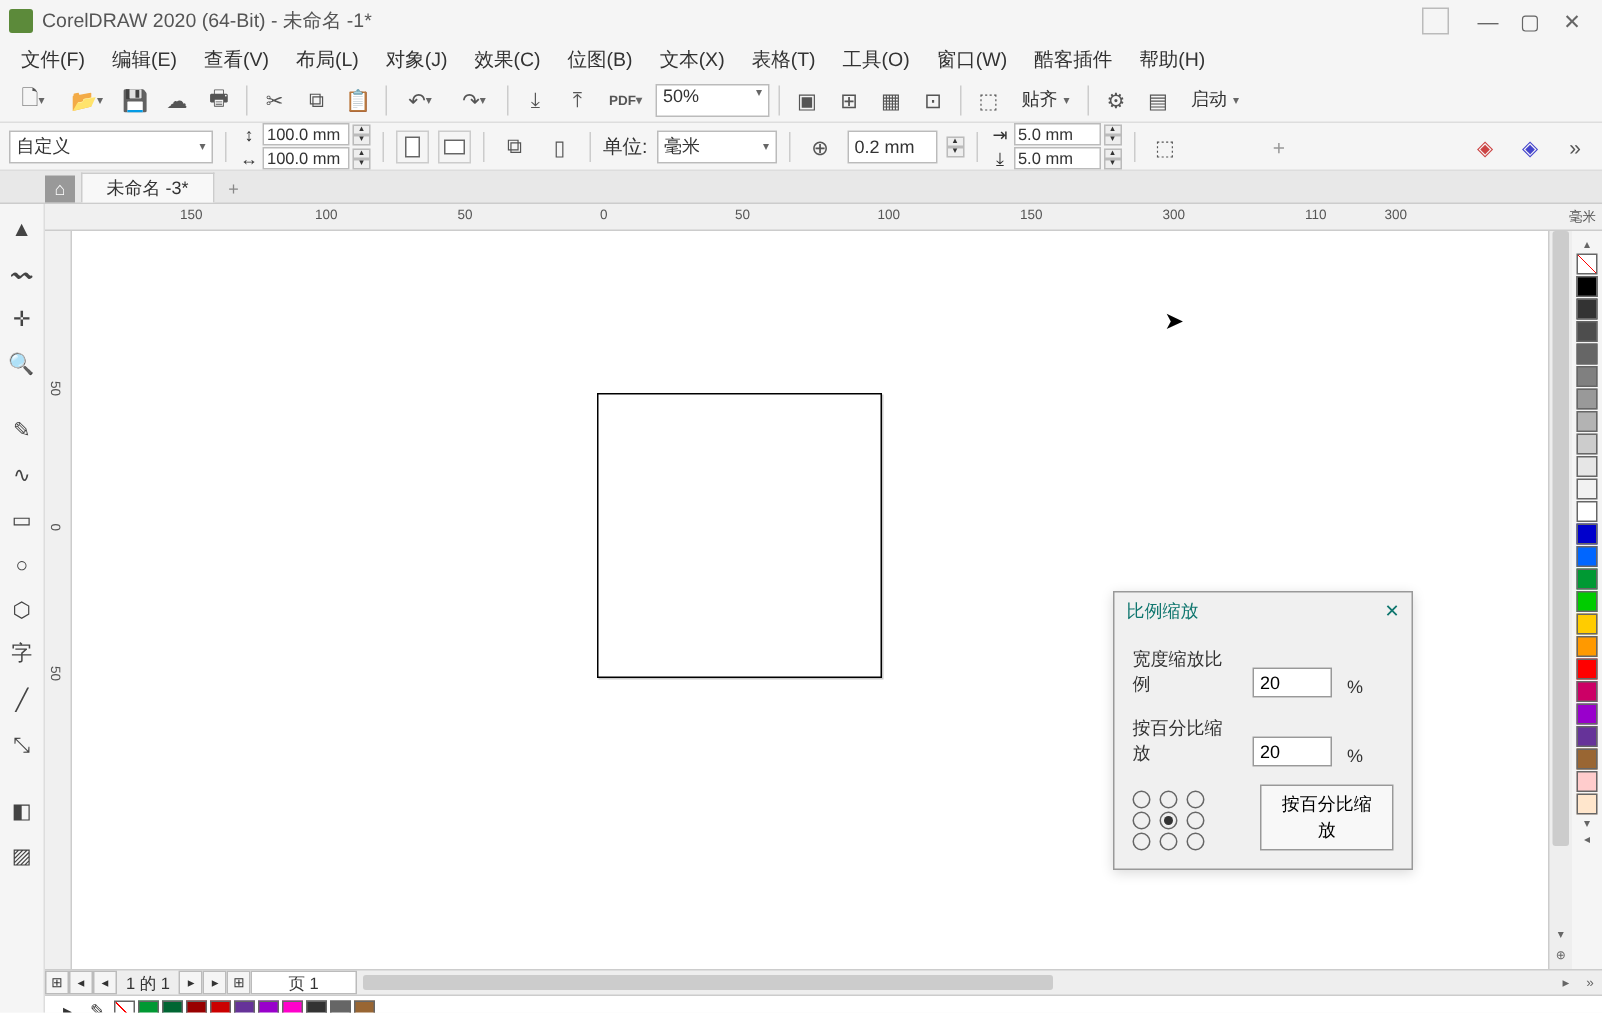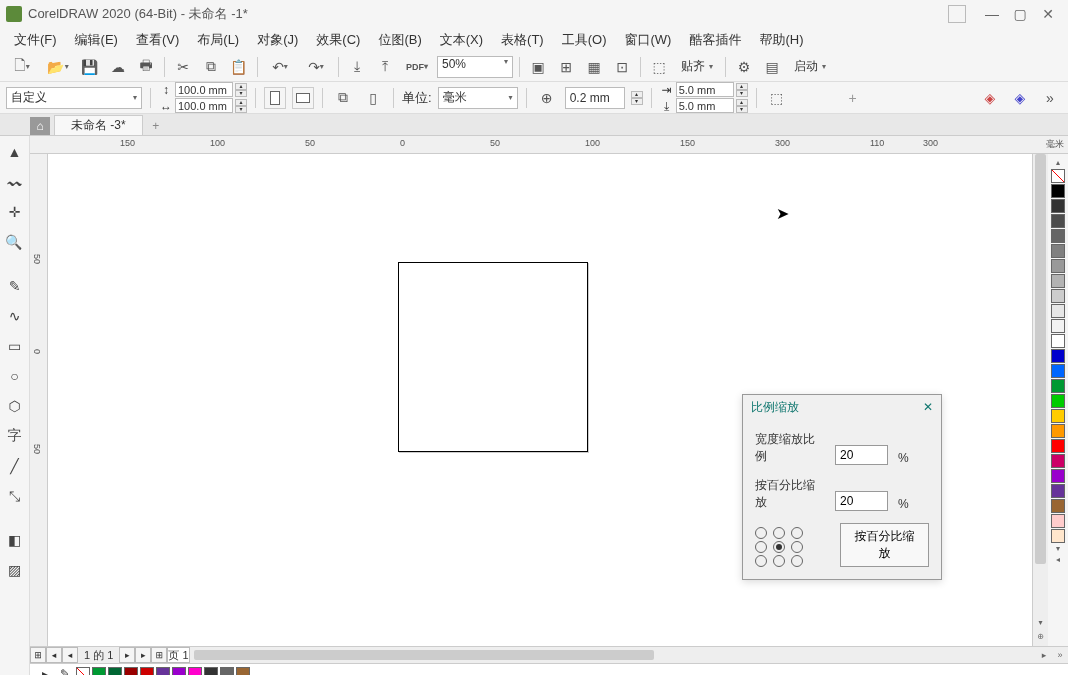--- a/index.html
+++ b/index.html
@@ -86,21 +86,21 @@
 
 .vscroll { width: 16px; background: #eee; border-left: 1px solid #ccc; position: relative; }
 .vscroll .thumb { position: absolute; top: 0; left: 2px; right: 2px; height: 410px; background: #ccc; border-radius: 2px; }
 .vscroll .arr { position: absolute; left: 0; right: 0; height: 14px; text-align: center; font-size: 8px; color: #666; }
 
 
 .bottombar { height: 18px; display: flex; align-items: center; background: #eee; border-top: 1px solid #ccc; border-bottom: 1px solid #ccc; }
 .pagenav { display: flex; align-items: center; height: 100%; }
 .pagenav .nbtn { width: 16px; height: 16px; border: 1px solid #bbb; display: flex; align-items: center; justify-content: center; font-size: 9px; background: #f5f5f5; }
 .pagenav .pinfo { padding: 0 6px; font-size: 11px; }
-.pagenav .ptab { padding: 0 0; height: 16px; background: #fff; border: 1px solid #bbb; font-size: 11px; display: flex; align-items: center; }
+.pagenav .ptab { padding: 0 24px; height: 16px; background: #fff; border: 1px solid #bbb; font-size: 11px; display: flex; align-items: center; }
 .hscroll { flex: 1; height: 14px; background: #eee; position: relative; margin: 0 4px; }
 .hscroll .thumb { position: absolute; top: 2px; left: 0; height: 10px; width: 460px; background: #ccc; border-radius: 2px; }
 .bottombar .corner { width: 16px; font-size: 9px; text-align: center; color: #666; }
 
 
 .colorstatus { height: 20px; display: flex; align-items: center; padding: 0 6px; gap: 2px; }
 .colorstatus .picker { width: 18px; height: 18px; display:flex; align-items:center; justify-content:center; }
 .colorstatus .csw { width: 14px; height: 14px; border: 1px solid #666; }
 .colorstatus .none { width: 14px; height: 14px; border: 1px solid #666; background: linear-gradient(to top right, #fff 48%, red 48%, red 52%, #fff 52%); }
 </style>

